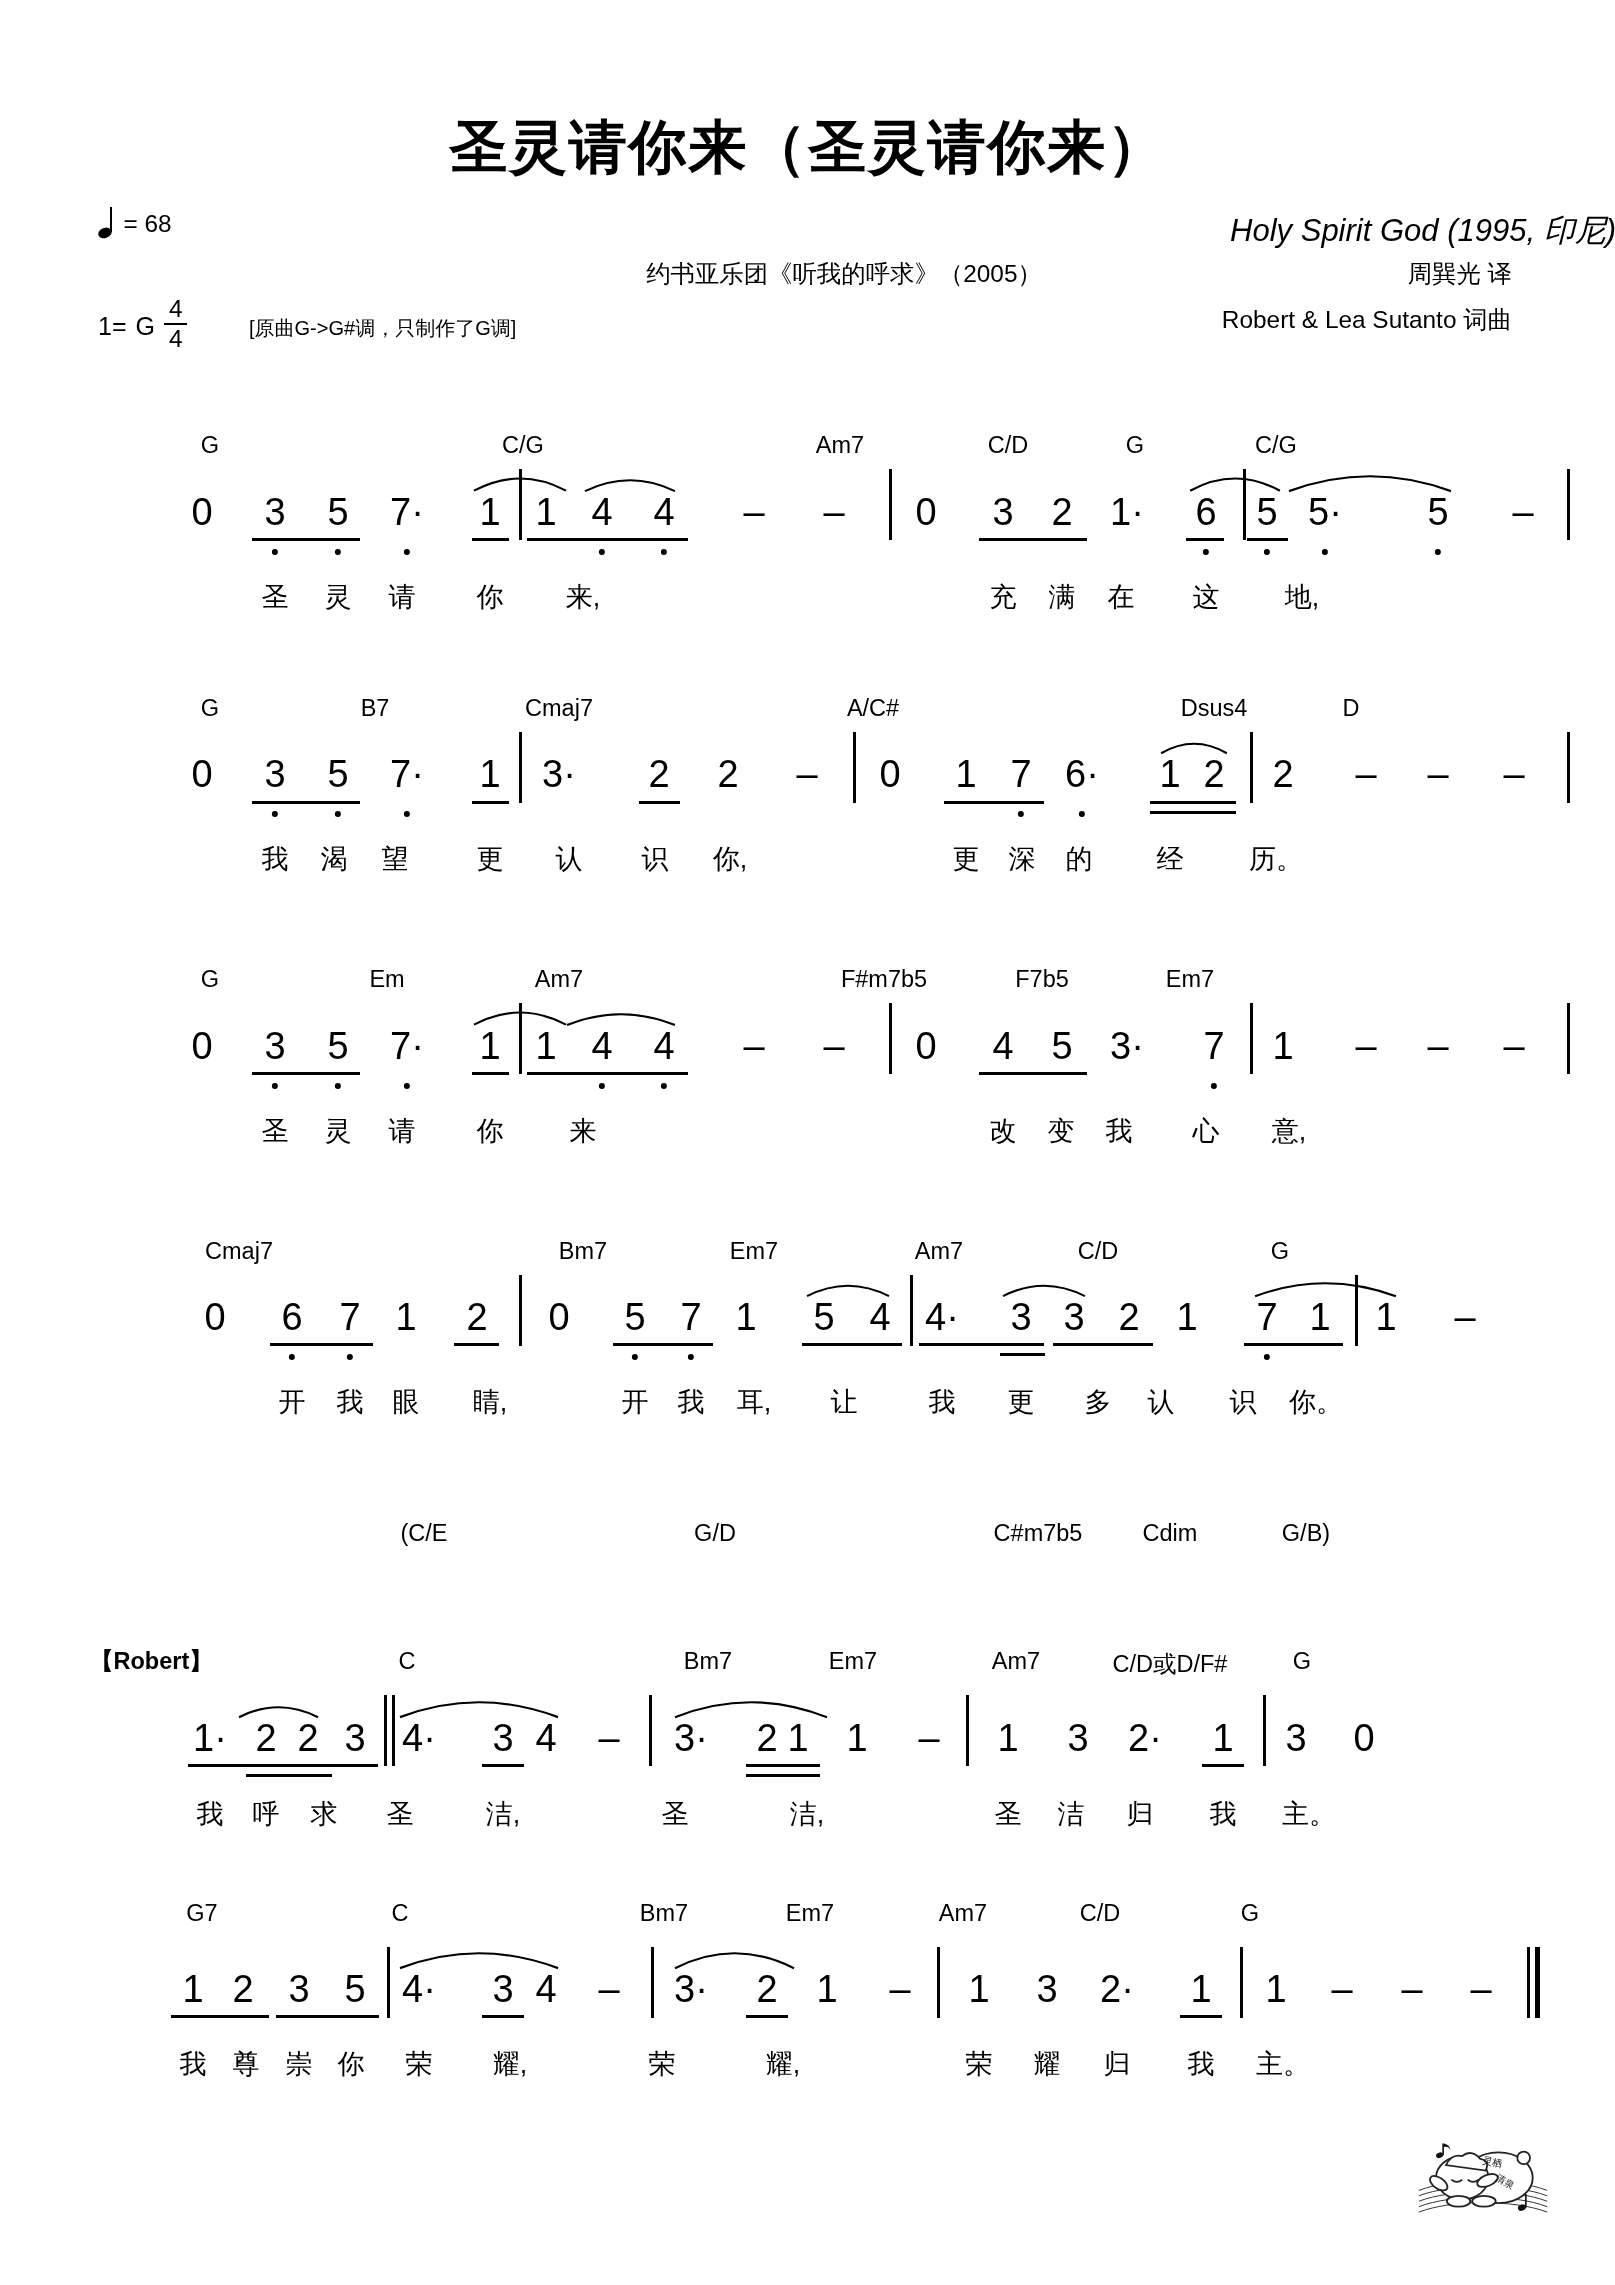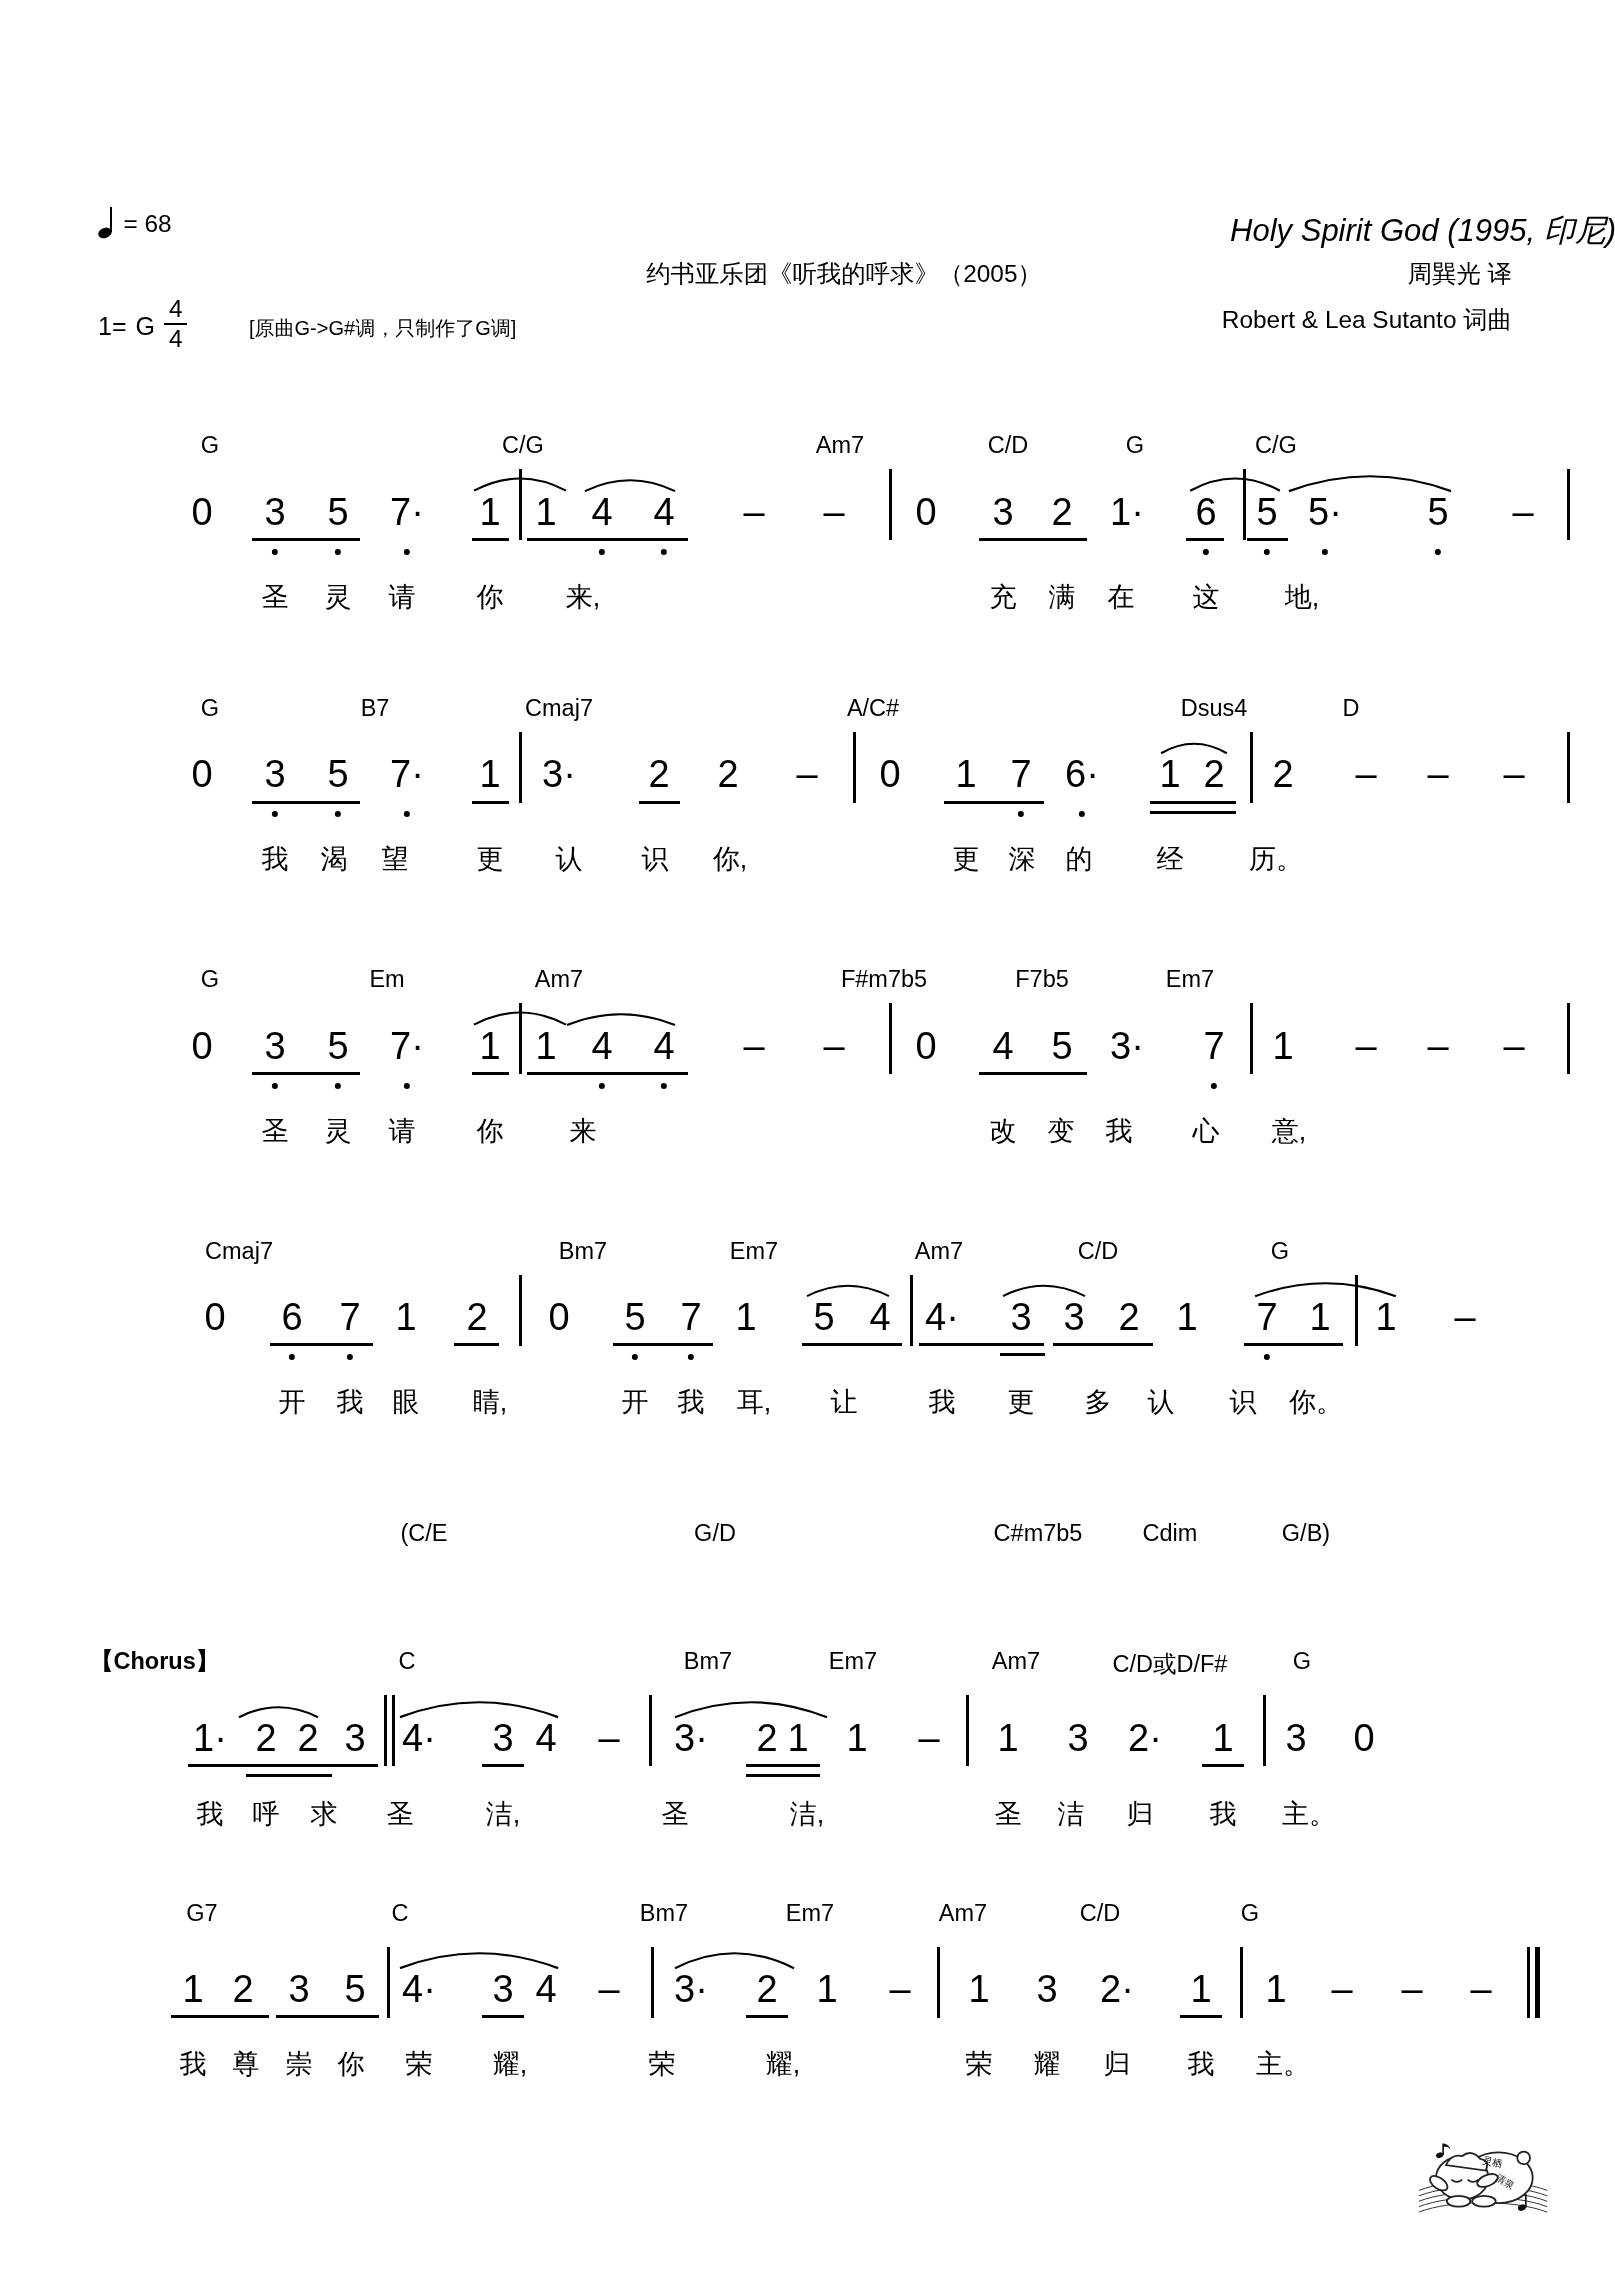--- a/index.html
+++ b/index.html
@@ -59,20 +59,21 @@
   .chorus-tag{position:absolute;font-size:23.5px;font-weight:bold;white-space:nowrap;}
 
   
   .logo{position:absolute;right:65px;bottom:34px;width:136px;height:113px;}
 </style>
 </head>
 <body>
 
 <div class="page">
 
+  <div class="title">圣灵请你来（圣灵请你来）</div>
   <div class="subtitle-en">Holy Spirit God (1995, 印尼)</div>
   <div class="subtitle-cn">约书亚乐团《听我的呼求》（2005）</div>
   <div class="credit1">周巽光 译</div>
   <div class="credit2">Robert &amp; Lea Sutanto 词曲</div>
 
   <div class="tempo">
     <span class="qnote">
       <span class="head"></span>
         <span class="stem"></span>
     </span>
@@ -83,21 +84,21 @@
     <span>1=</span>
     <span>G</span>
     <span class="meter">
       <span class="num">4</span>
       <span class="bar"></span>
       <span class="num">4</span>
     </span>
   </div>
   <div class="keynote">[原曲G-&gt;G#调，只制作了G调]</div>
 
-  <div class="chorus-tag" style="left:90px;top:1645px;">【Chorus】</div>
+  <div class="chorus-tag" style="left:90px;top:1645px;">【Robert】</div>
 
   <div id="music-root">
       <div class="system" style="top: 0px;">
         <div class="chord" style="left: 210px; top: 432px;">G</div>
         <div class="chord" style="left: 523px; top: 432px;">C/G</div>
         <div class="chord" style="left: 840px; top: 432px;">Am7</div>
         <div class="chord" style="left: 1008px; top: 432px;">C/D</div>
         <div class="chord" style="left: 1135px; top: 432px;">G</div>
         <div class="chord" style="left: 1276px; top: 432px;">C/G</div>
         <div class="barline" style="left: 519px; top: 469px; height: 71px;"></div>

